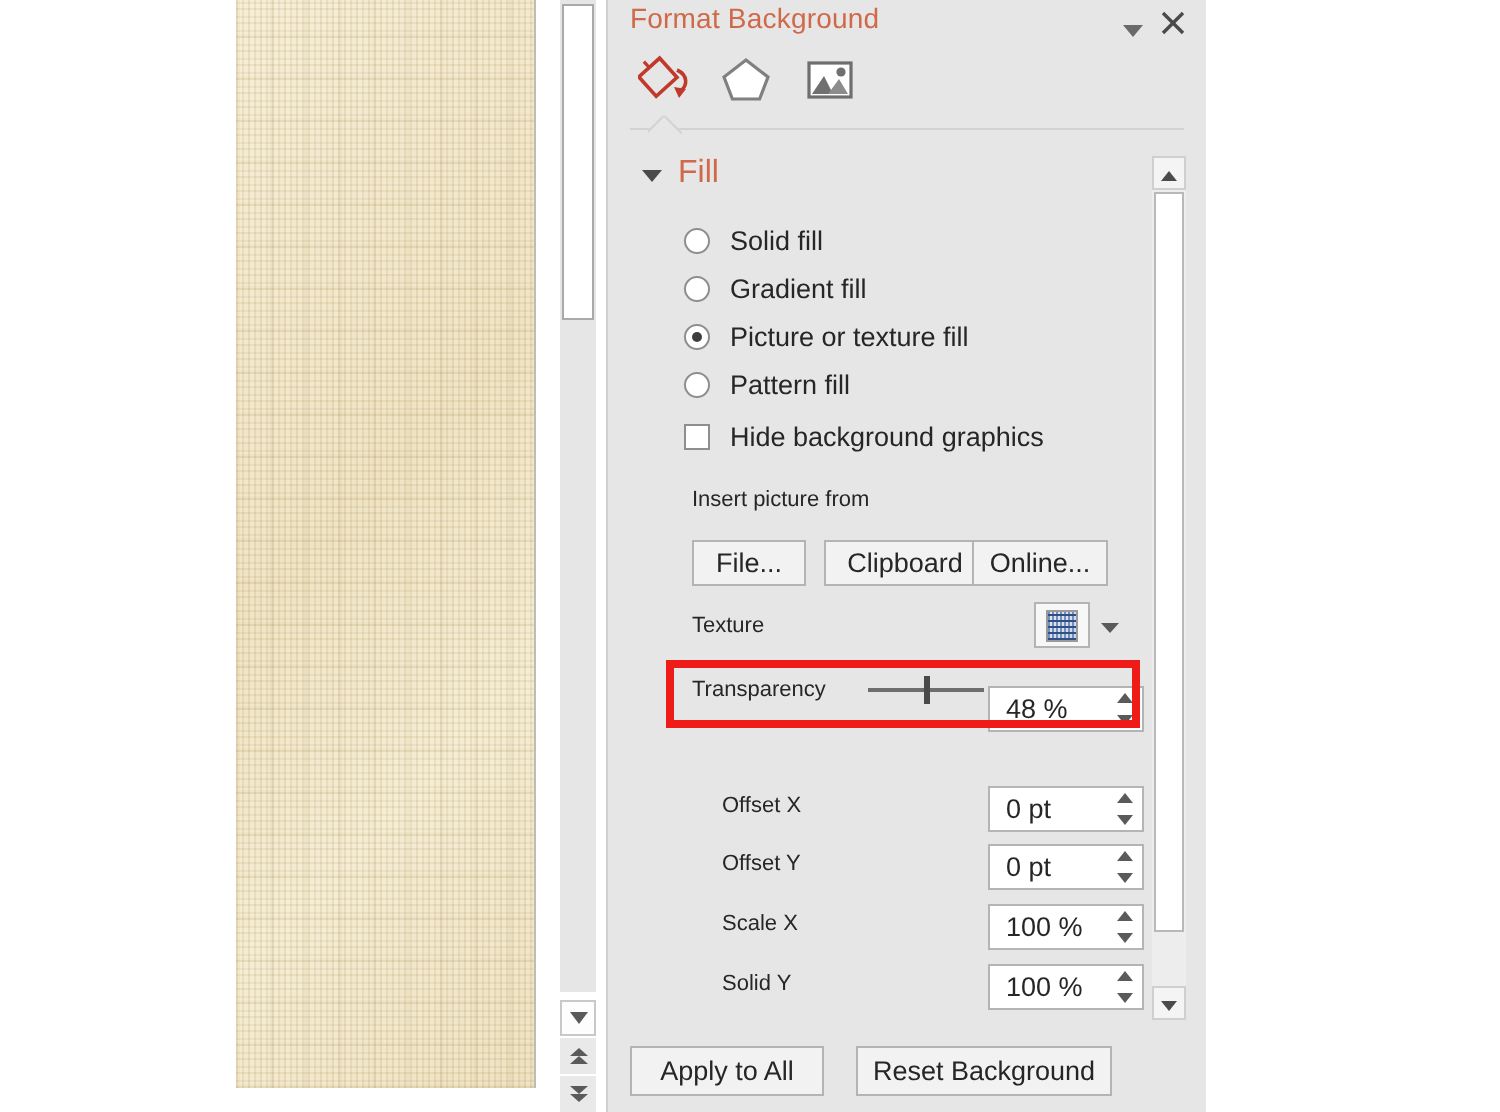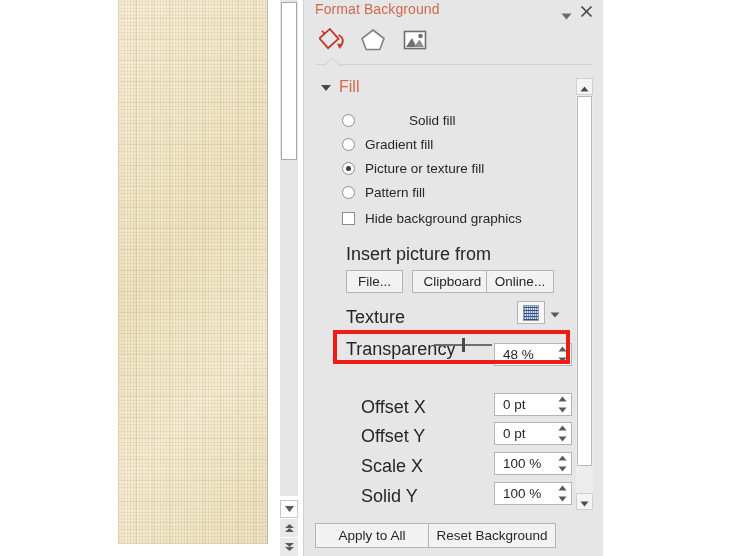--- a/index.html
+++ b/index.html
@@ -239,21 +239,21 @@
   }
   .lbl {
     font-size: 13.5px;
     color: #262626;
     margin-left: 10px;
     white-space: nowrap;
   }
 
   .plain-label {
     position: absolute;
-    font-size: 18px;
+    font-size: 11px;
     color: #262626;
     white-space: nowrap;
   }
 
   .btn {
     position: absolute;
     height: 23px;
     background: #f2f2f2;
     border: 1px solid #b4b4b4;
     box-sizing: border-box;
@@ -486,21 +486,21 @@
       </div>
     </div>
     <div class="tab-sep"></div>
     <div class="tab-active-notch"></div>
 
     <div class="content">
 
       <div class="sec-tri"></div>
       <div class="sec-title">Fill</div>
 
-      <div class="row radio-row" style="left:38px; top:45px;gap:44px;">
+      <div class="row radio-row" style="left:38px; top:45px;">
         <span class="radio"></span>
         <span class="lbl">Solid fill</span>
       </div>
       <div class="row radio-row" style="left:38px; top:69px;">
         <span class="radio"></span>
         <span class="lbl">Gradient fill</span>
       </div>
       <div class="row radio-row" style="left:38px; top:93px;">
         <span class="radio on"></span>
         <span class="lbl">Picture or texture fill</span>
@@ -617,19 +617,19 @@
       <div class="ps-btn" style="top:415px;">
         <span>
           <svg width="9" height="6" viewBox="0 0 9 6">
               <polygon points="0.5,0.5 8.5,0.5 4.5,5.5" fill="#4a4a4a"></polygon>
             </svg>
         </span>
       </div>
     </div>
 
     <div class="bottom-bar">
-      <div class="bbtn" style="left:11px; top:9px; width:114px;">Apply to All</div>
+      <div class="bbtn" style="left:11px; top:9px; width:97px;">Apply to All</div>
       <div class="bbtn" style="left:124px; top:9px; width:128px;">Reset Background</div>
     </div>
   </div>
 
   <div class="highlight"></div>
 </div>
 
 </body></html>

